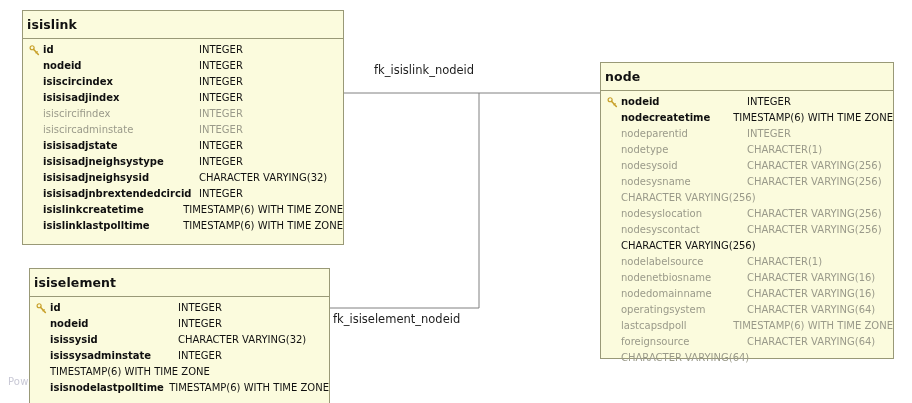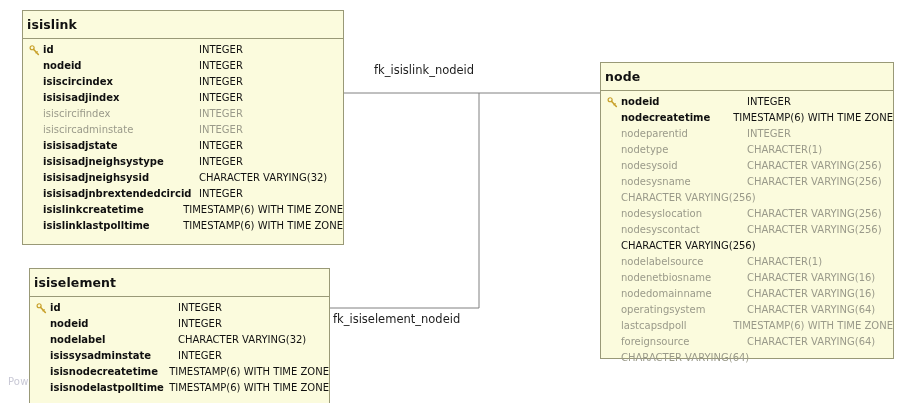--- a/index.html
+++ b/index.html
@@ -222,31 +222,30 @@
             <span class="attr-name req">id</span>
             <span class="attr-type ">INTEGER</span>
           </div>
           <div class="attr-row">
             <span class="attr-key"></span>
             <span class="attr-name req">nodeid</span>
             <span class="attr-type ">INTEGER</span>
           </div>
           <div class="attr-row">
             <span class="attr-key"></span>
-            <span class="attr-name req">nodelabel</span>
+            <span class="attr-name req">isissysid</span>
             <span class="attr-type ">CHARACTER VARYING(32)</span>
           </div>
           <div class="attr-row">
             <span class="attr-key"></span>
             <span class="attr-name req">isissysadminstate</span>
             <span class="attr-type ">INTEGER</span>
           </div>
           <div class="attr-row">
             <span class="attr-key"></span>
-            <span class="attr-name req">isisnodecreatetime</span>
             <span class="attr-type ">TIMESTAMP(6) WITH TIME ZONE</span>
           </div>
           <div class="attr-row">
             <span class="attr-key"></span>
             <span class="attr-name req">isisnodelastpolltime</span>
             <span class="attr-type ">TIMESTAMP(6) WITH TIME ZONE</span>
           </div>
         </div>
       </div>
       <div class="entity t-node" style="left: 600px; top: 62px; width: 294px; height: 297px;">

